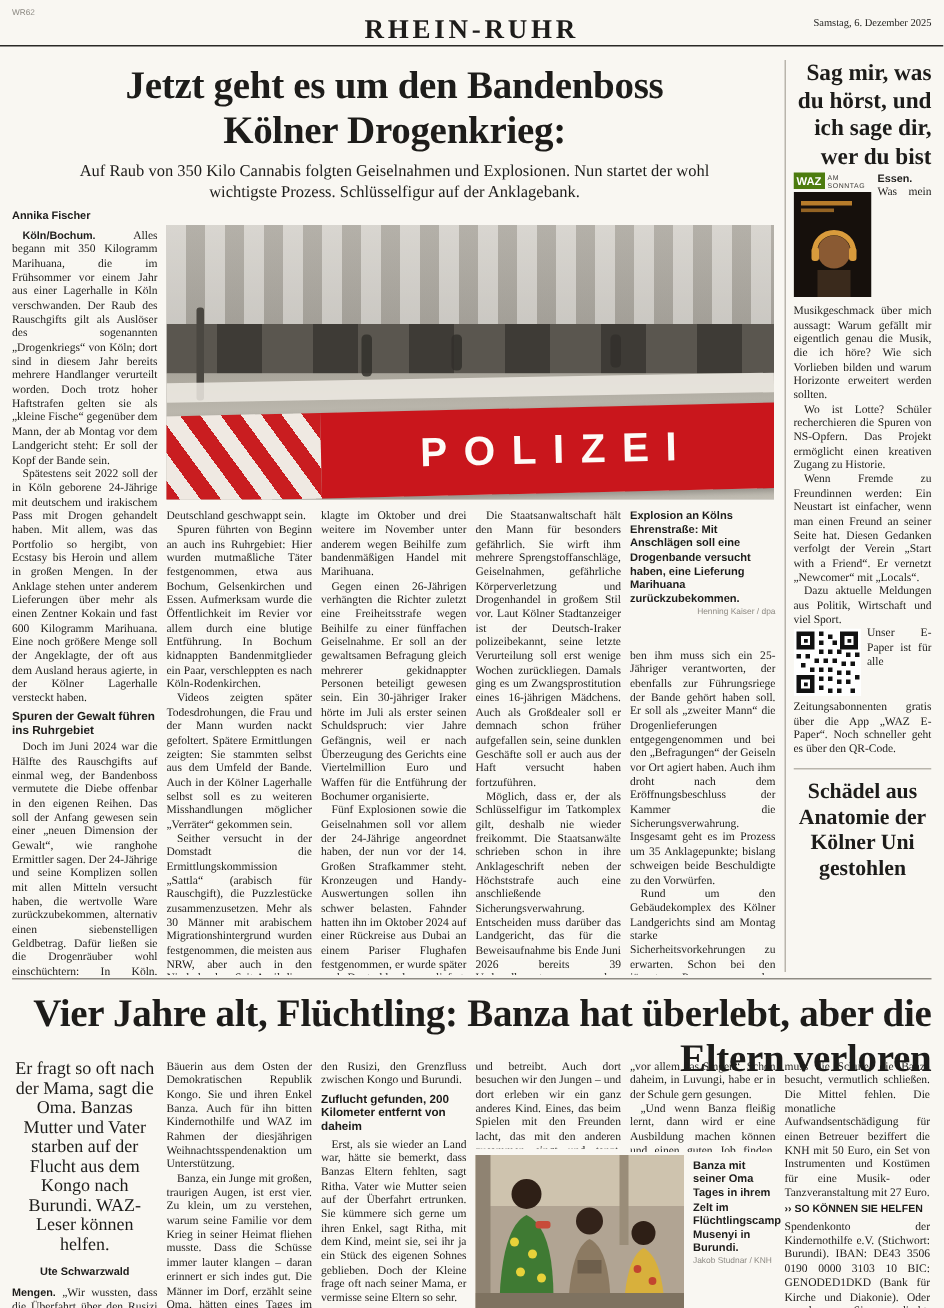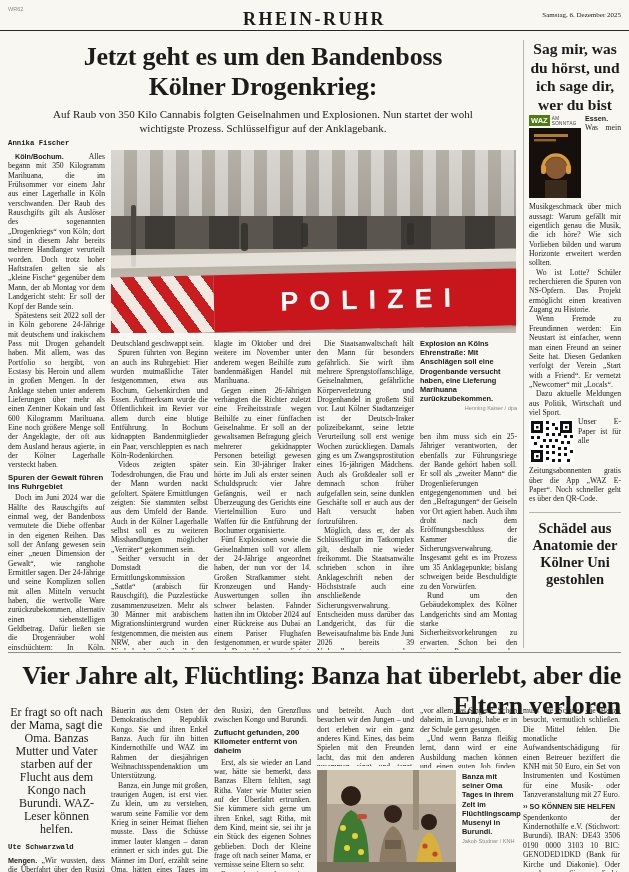--- a/index.html
+++ b/index.html
@@ -13,21 +13,21 @@
   .section { position:absolute; left:0; right:0; top:9px; text-align:center;
              font-size:18px; letter-spacing:2.5px; font-weight:600; }
   .pdate { position:absolute; right:8px; top:11px; font-size:7px; }
   .hrule { position:absolute; left:0; right:0; top:30px; height:1px; background:#2a2926; }
 
   
   .mhead { position:absolute; left:8px; width:510px; top:42px; text-align:center;
            font-size:26px; line-height:30px; font-weight:bold; letter-spacing:-0.2px; }
   .stand { position:absolute; left:45px; width:436px; top:108px; text-align:center;
            font-size:11px; line-height:13.5px; }
-  .byline { font-family:Liberation Mono, monospace; font-weight:bold; font-size:7.3px; }
+  .byline { font-family:Liberation Sans, sans-serif; font-weight:bold; font-size:7.3px;text-align:center; }
   .by-main { position:absolute; left:8px; top:139px; }
 
   .col { position:absolute; width:97px; overflow:hidden; }
   .body-text { font-size:7.7px; line-height:9.35px; text-align:justify; }
   .body-text p { text-indent:7px; }
   .body-text p.cont { text-indent:0; }
   .lead-in { font-family:"Liberation Sans",sans-serif; font-weight:bold; font-size:7.2px; }
   .subhead { font-family:"Liberation Sans",sans-serif; font-weight:bold; font-size:7.8px;
              line-height:9.3px; text-align:left; margin:3px 0 2px; text-indent:0; }
 
@@ -47,21 +47,21 @@
   .tape-stripes { width:26%; background:repeating-linear-gradient(55deg,#c91d20 0 11px,#efe9e2 11px 22px); }
   .tape-red { flex:1; background:#c9161c; color:#fdfbf7; display:flex; align-items:center; justify-content:center;
           font:bold 27px "Liberation Sans",sans-serif; letter-spacing:11px; padding-left:8px; }
 
   .caption { font-family:"Liberation Sans",sans-serif; font-weight:bold; font-size:7.4px; line-height:9.2px; }
   .credit { font-family:"Liberation Sans",sans-serif; font-size:5.6px; color:#8d8a83; text-align:right; margin-top:2px; }
 
   
   .vrule { position:absolute; left:523px; top:40px; height:608px; width:1px; background:#b9b5ac; }
   .sidebar { position:absolute; left:529px; top:40px; width:92px; height:608px; overflow:hidden; }
-  .t-head { font-size:15.5px; line-height:18.5px; font-weight:600; text-align:center; }
+  .t-head { font-size:15.5px; line-height:18.5px; font-weight:600; text-align:right; }
   .t-kick { font-size:10px; line-height:12px; text-align:center; margin:8px 0 9px; }
   .promo { float:left; width:52px; margin:1px 4px 2px 0; }
   .promo-logo { display:flex; align-items:center; gap:2px; margin-bottom:2px; }
   .promo-waz { background:#4d7c0f; color:#fff; font:bold 7.5px "Liberation Sans",sans-serif; padding:1px 2px; }
   .promo-suffix { font:4.6px "Liberation Sans",sans-serif; color:#3a3834; letter-spacing:.4px; }
   .qr { float:left; width:45px; height:45px; margin:2px 4px 2px 0; }
   .side-div { height:1px; background:#b9b5ac; margin:8px 0 7px; clear:both; }
   .skull-head { font-size:14.5px; line-height:17px; font-weight:600; text-align:center; margin-bottom:6px; }
 
   

